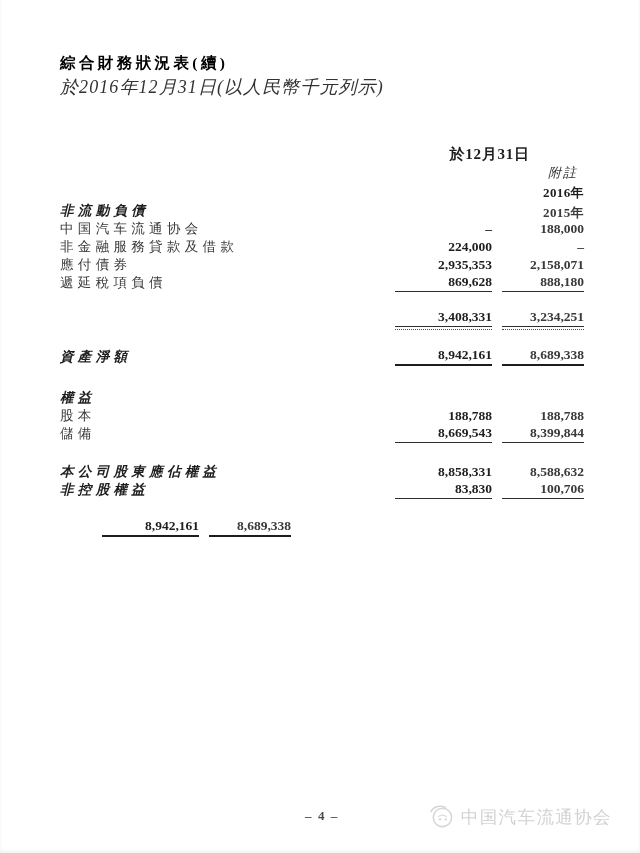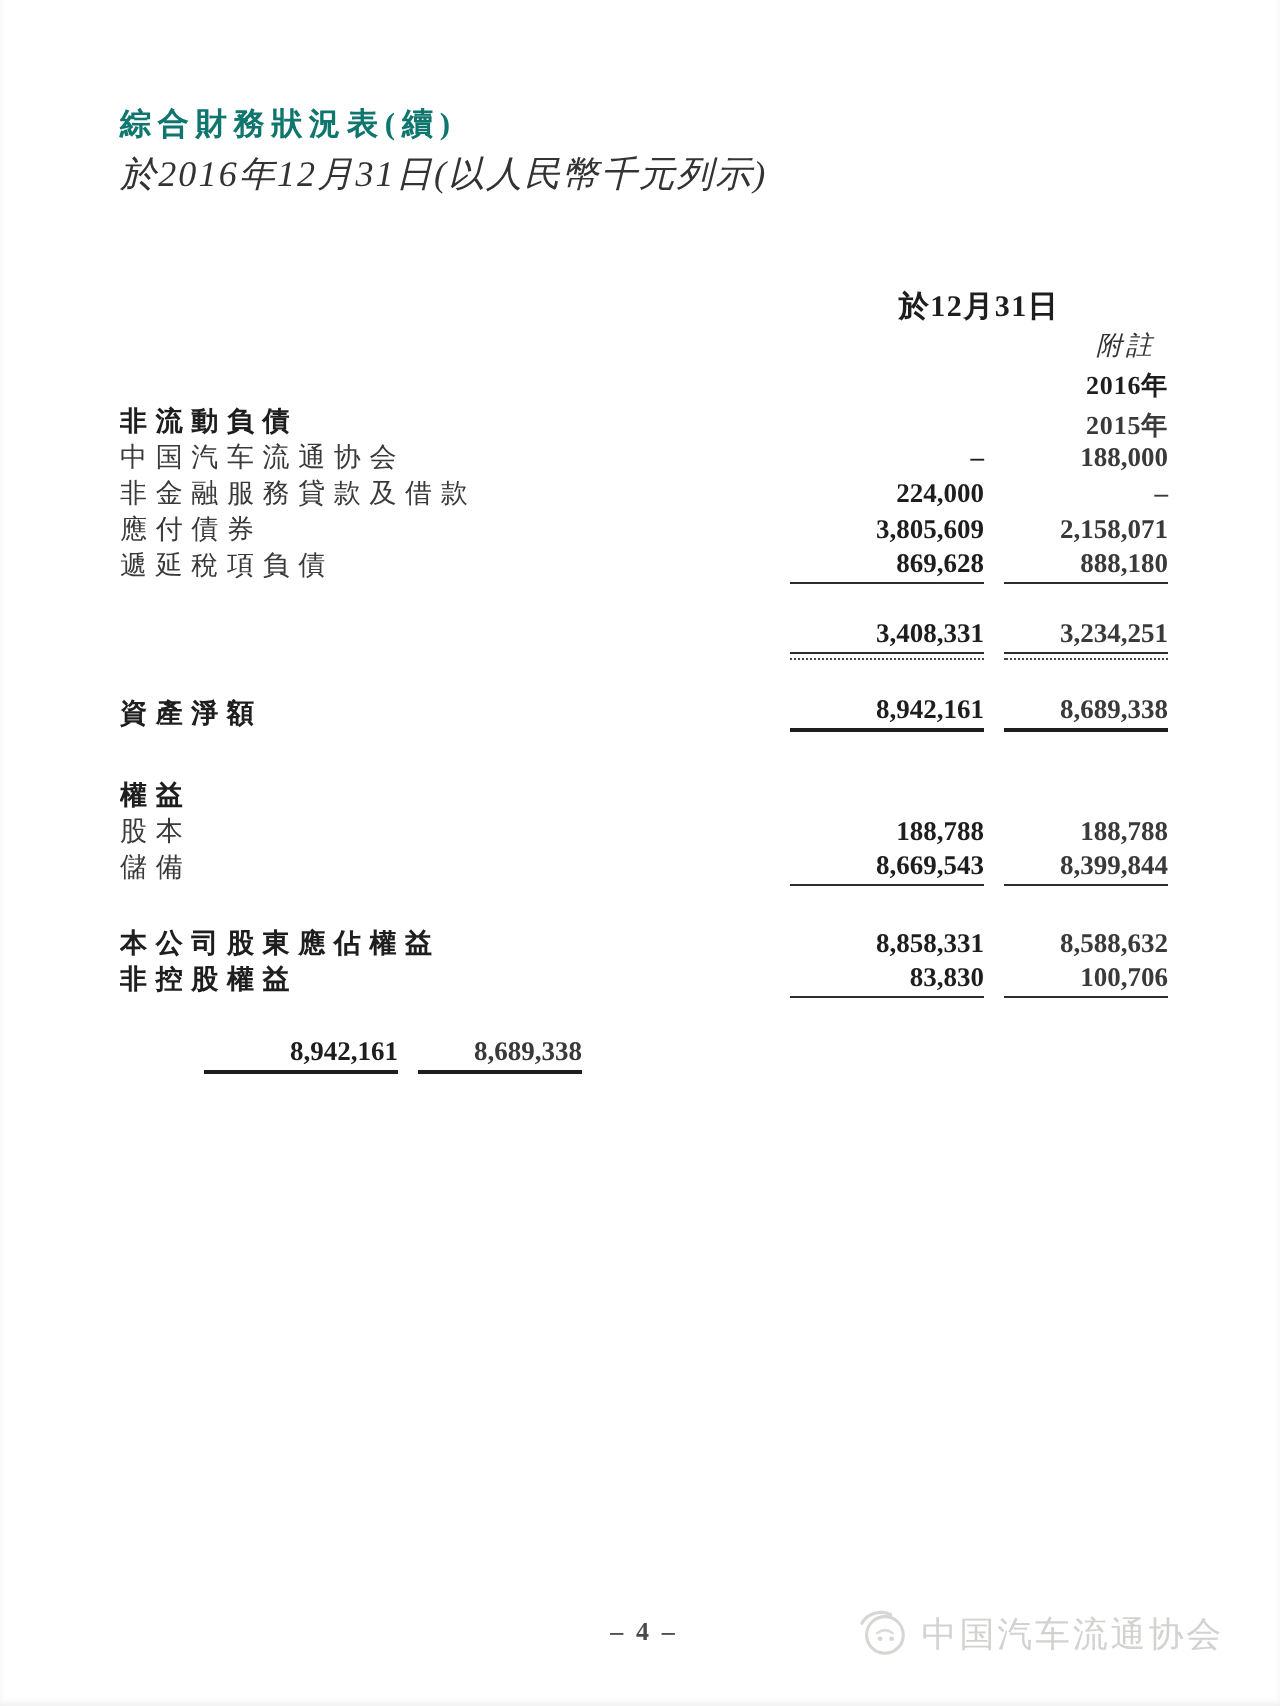--- a/index.html
+++ b/index.html
@@ -19,21 +19,21 @@
   .content{
     position:absolute;
     left:60px; top:52px;
     width:524px;
   }
   
   .doc-title{
     font-size:15.5px;
     font-weight:bold;
     letter-spacing:0.22em;
-    color:#0f766e;
+    color:#000000;
     height:22px;
     line-height:22px;
     white-space:nowrap;
   }
   .doc-subtitle{
     font-style:italic;
     font-size:18px;
     letter-spacing:0.06em;
     color:#333;
     height:20px;
@@ -71,21 +71,21 @@
   }
   .c-v15{
     width:82px;
     margin-left:10px;
     text-align:right;
     flex:0 0 auto;
     color:#3a3a3a;
     font-variant-numeric:tabular-nums;
     font-weight:bold;
   }
-  .bold .c-label{font-weight:bold;color:#1e1e1e;}
+  .bold .c-label{font-weight:bold;color:#1e1e1e;font-style:italic;}
   
   .u1{border-bottom:1.4px solid #2d2d2d;}
   .u2{border-bottom:2.6px solid #1d1d1d;}
   .udd{
     position:relative;
     border-bottom:1.4px solid #2d2d2d;
   }
   .udd::after{
     content:"";
     position:absolute;
@@ -194,21 +194,21 @@
     </div>
     <div class="row">
       <span class="c-label">非金融服務貸款及借款</span>
       <span class="c-note"></span>
       <span class="c-v16">224,000</span>
       <span class="c-v15">–</span>
     </div>
     <div class="row">
       <span class="c-label">應付債券</span>
       <span class="c-note"></span>
-      <span class="c-v16">3,805,609</span>
+      <span class="c-v16">2,935,353</span>
       <span class="c-v15">2,158,071</span>
     </div>
     <div class="row">
       <span class="c-label">遞延稅項負債</span>
       <span class="c-note"></span>
       <span class="c-v16 u1">869,628</span>
       <span class="c-v15 u1">888,180</span>
     </div>
     <div class="row mt-sub">
       <span class="c-label"></span>

